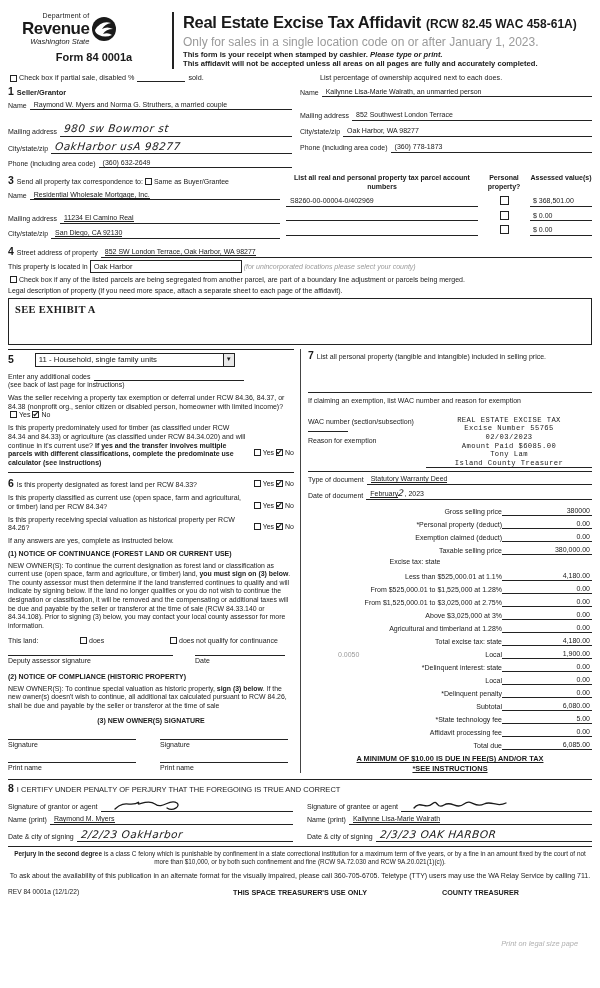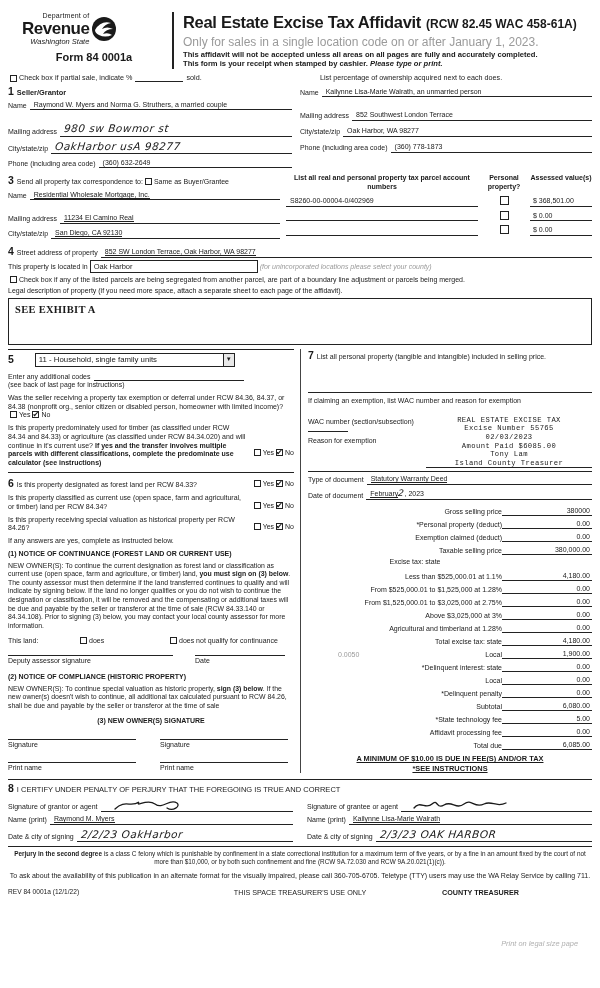--- a/index.html
+++ b/index.html
@@ -61,21 +61,21 @@
   .p-head { display:flex; font-weight:bold; text-align:center; }
   .p-head .c1 { flex:1; }
   .p-head .c2 { width:52px; }
   .p-head .c3 { width:62px; }
   .p-row { display:flex; align-items:flex-end; margin-top:4px; }
   .p-row .c1 { flex:1; border-bottom:1px solid #222; padding-left:4px; }
   .p-row .c2 { width:52px; text-align:center; }
   .p-row .c3 { width:62px; border-bottom:1px solid #222; padding-left:3px; }
 
   
-  .loc-box { display:inline-block; width:168px; border:1px solid #222; padding:1px 3px; font-size:7.5px; }
+  .loc-box { display:inline-block; width:152px; border:1px solid #222; padding:1px 3px; font-size:7.5px; }
   .legal-box { border:1.2px solid #222; height:47px; margin-top:2px; padding:4px 6px; }
   .legal-box .txt { font-family:"Liberation Serif", serif; font-weight:bold; font-size:10.5px; letter-spacing:.3px; }
 
   
   .main-cols { display:flex; margin-top:4px; }
   .mc-l { width:292px; padding-right:6px; }
   .mc-r { flex:1; border-left:1px solid #444; padding-left:7px; }
 
   .dd-row { display:flex; align-items:center; border-top:1.5px solid #222; padding-top:3px; }
   .dropdown { display:flex; width:200px; border:1.2px solid #222; margin-left:18px; align-items:stretch; }
@@ -116,21 +116,21 @@
   .sec8-col { flex:1; padding-right:14px; }
   .sigline-svg { flex:1; border-bottom:1px solid #222; position:relative; height:14px; }
   .sigline-svg svg { position:absolute; bottom:-3px; left:10px; }
 
   
   .footer { border-top:1.2px solid #222; margin-top:4px; padding-top:3px; }
   .perjury { font-size:6.4px; text-align:center; line-height:1.3; }
   .altfmt { font-size:7px; text-align:center; margin-top:4px; line-height:1.3; }
   .rev-row { display:flex; margin-top:8px; align-items:flex-start; }
   .rev-no { width:150px; font-size:6.6px; }
-  .treas { flex:1; text-align:center; font-weight:normal; font-size:7.2px; }
+  .treas { flex:1; text-align:center; font-weight:bold; font-size:7.2px; }
   .county { width:150px; font-weight:bold; font-size:7.2px; }
   .print-note { text-align:right; font-style:italic; color:#b0b0b0; font-size:7.4px; margin-top:42px; padding-right:14px; }
 </style>
 </head>
 <body>
 
 <div class="page">
 
   <div class="hdr">
     <div class="logo-blk">
@@ -148,29 +148,29 @@
         </span>
       </div>
       <div class="form-no">Form 84 0001a</div>
     </div>
     <div class="title-blk">
       <div class="title-line">
         <span class="title">Real Estate Excise Tax Affidavit</span>
         <span class="title-rcw">(RCW 82.45 WAC 458-61A)</span>
       </div>
       <div class="note-gray gray">Only for sales in a single location code on or after January 1, 2023.</div>
+      <div class="note"><span>This form is your receipt when stamped by cashier. </span><i>Please type or print.</i></div>
       <div class="note">This affidavit will not be accepted unless all areas on all pages are fully and accurately completed.</div>
-      <div class="note"><span>This form is your receipt when stamped by cashier. </span><i>Please type or print.</i></div>
     </div>
   </div>
 
   <div class="partial">
     <div class="left">
       <span class="cb"></span>
-      <span>Check box if partial sale, indicate %</span>
+      <span>Check box if partial sale, disabled %</span>
       <span class="blank-line"></span>
       <span>sold.</span>
     </div>
     <div class="right">List percentage of ownership acquired next to each does.</div>
   </div>
 
   <div class="two-col">
     <div class="col-l">
       <div><span class="secnum">1</span><span class="sechead">Seller/Grantor</span></div>
       <div class="frow">

